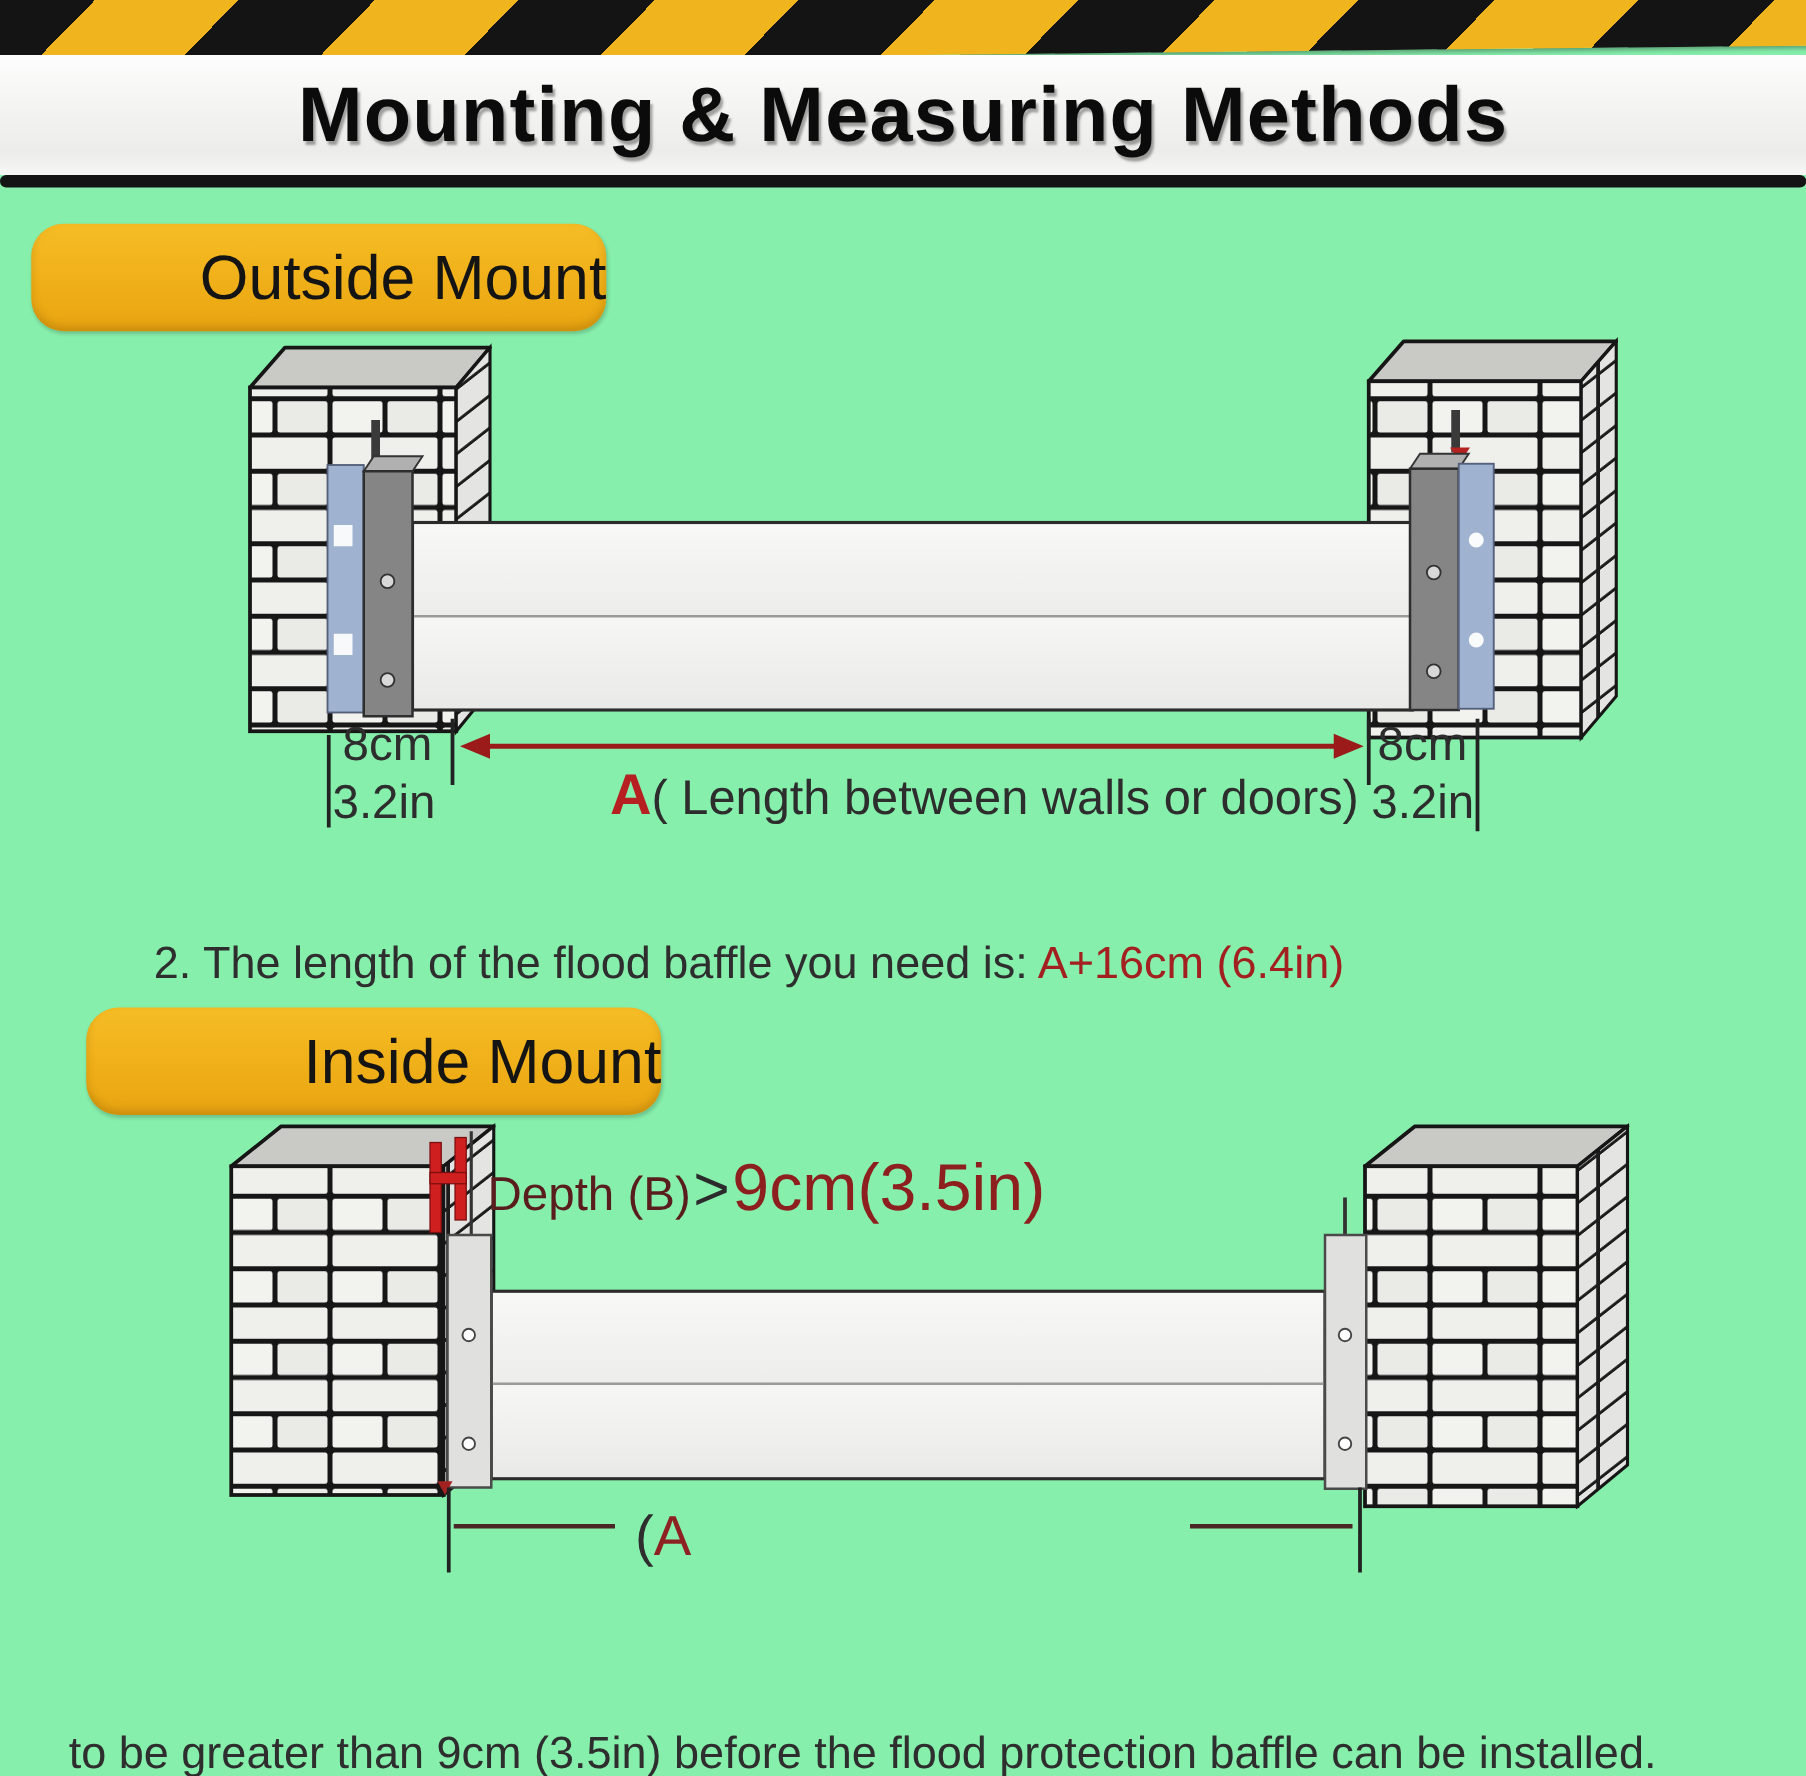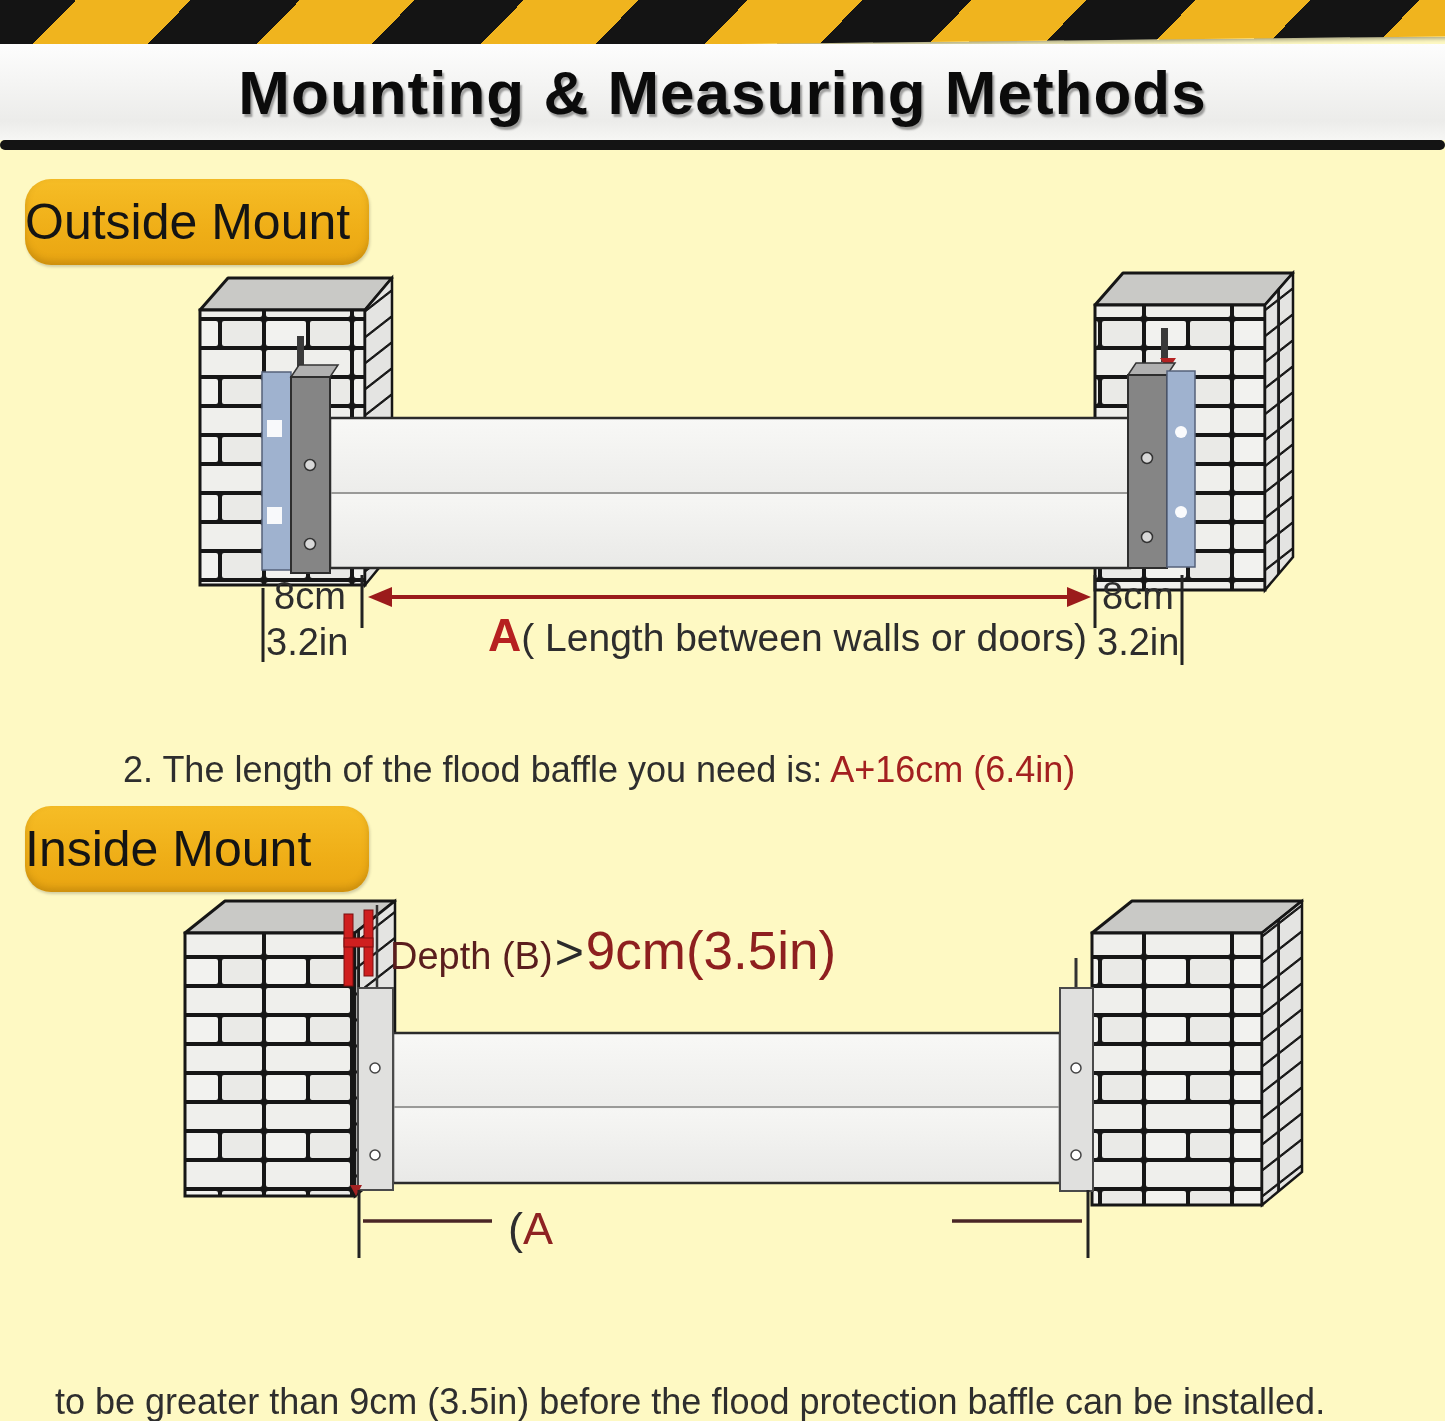--- a/index.html
+++ b/index.html
@@ -1,40 +1,40 @@
 <!DOCTYPE html>
 <html><head>
 <meta charset="utf-8">
 <style>
   * { margin:0; padding:0; box-sizing:border-box; }
   html,body { width:1445px; height:1421px; background:#fff;
               font-family:"Liberation Sans", sans-serif; }
-  .page { position:relative; width:1445px; height:1421px; overflow:hidden; background:#fef9c3; }
+  .page { position:relative; width:1445px; height:1421px; overflow:hidden; background:#86efac; }
   .abs { position:absolute; }
 
   
   .hazard { left:-25px; top:-16px; width:1510px; height:60px;
     background: repeating-linear-gradient(135deg, #141414 0 78px, #f0b41e 78px 160px);
     transform: rotate(-0.6deg);
     box-shadow: 0 2px 4px rgba(0,0,0,.35); }
   .title-band { left:0; top:44px; width:1445px; height:96px;
     background: linear-gradient(180deg,#fdfdfd 0%,#ececea 80%,#f6f6f4 100%);
     display:flex; align-items:center; justify-content:center; }
   .title-band h1 { font-size:62px; font-weight:bold; letter-spacing:1px; color:#0b0b0b;
     text-shadow: 2px 3px 2px rgba(0,0,0,.35); }
   .title-rule { left:0; top:140px; width:1445px; height:10px; background:#141414; border-radius:5px; }
 
   
-  .badge { left:25px; width:344px; height:86px;
+  .badge { left:25px; width:460px; height:86px;
     background: linear-gradient(180deg,#f6bd26 0%,#efae17 60%,#e9a512 100%);
-    border-radius:26px; display:flex; align-items:center; justify-content:flex-start;
+    border-radius:26px; display:flex; align-items:center; justify-content:flex-end;
     font-size:50px; color:#141414;
     box-shadow: inset 0 -4px 7px rgba(130,85,0,.30), 1px 2px 3px rgba(0,0,0,.18); }
   .badge-outside { top:179px; }
-  .badge-inside  { top:806px; }
+  .badge-inside  { top:806px;margin-left:44px; }
 
   
   .svg-outside { left:0; top:260px; width:1445px; height:410px; }
   .svg-inside  { left:0; top:893px; width:1445px; height:375px; }
 
   
   .dim-text { font-size:38px; color:#2d2d2d; white-space:nowrap; line-height:1; }
   .span-label { display:flex; align-items:baseline; white-space:nowrap; }
   .span-label .a-red { font-size:46px; font-weight:bold; color:#b62020; }
   .span-label .rest  { font-size:39px; color:#2d2d2d; }

